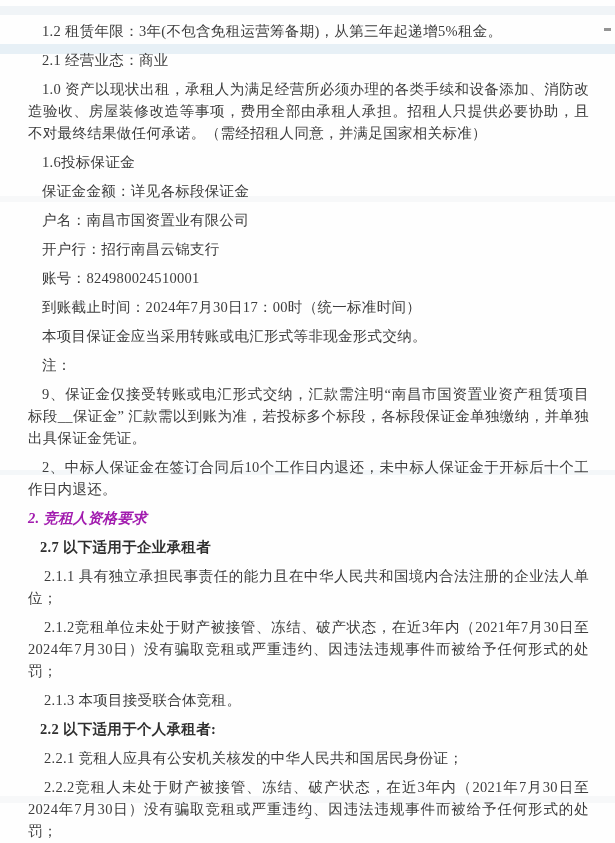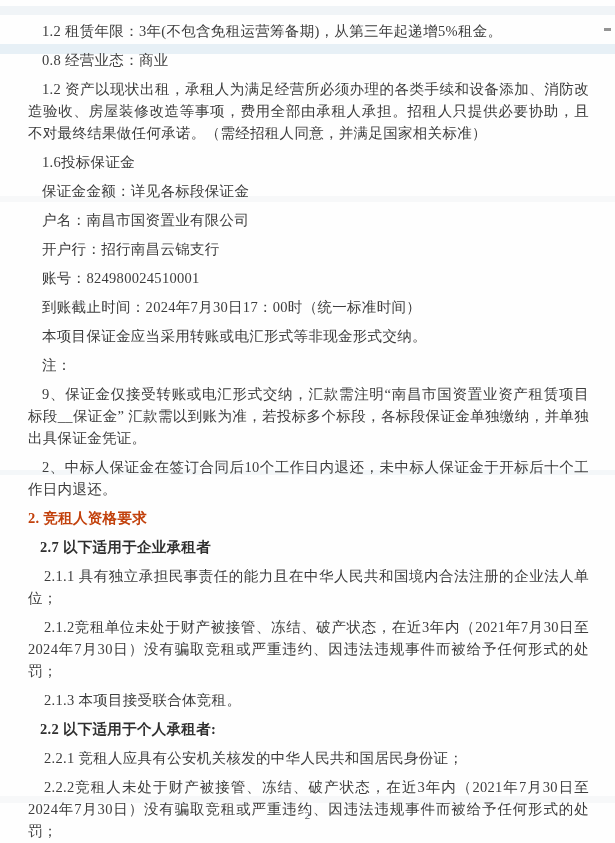--- a/index.html
+++ b/index.html
@@ -52,21 +52,22 @@
     line-height: 22px;
     color: #3c3c3c;
     letter-spacing: 0.3px;
     text-align: justify;
   }
   .item { text-indent: 14px; }
   .sub  { text-indent: 16px; }
   .h1 {
     text-indent: 0;
     font-weight: bold;
-    color: #c2410c;
+    color: #a21caf;
+    font-style: italic;
   }
   .h2 {
     text-indent: 12px;
     font-weight: bold;
     color: #2f2f2f;
   }
   .tight { margin-bottom: 0; }
   .page-number {
     position: absolute;
     z-index: 2;
@@ -85,22 +86,22 @@
 <div class="page">
   <div class="scan-band band-1"></div>
   <div class="scan-band band-2"></div>
   <div class="scan-band band-3"></div>
   <div class="scan-band band-4"></div>
   <div class="scan-band band-5"></div>
   <div class="speck"></div>
 
   <div class="content">
       <p class="para item">1.2 租赁年限：3年(不包含免租运营筹备期)，从第三年起递增5%租金。</p>
-      <p class="para item">0.8 经营业态：商业</p>
-      <p class="para item">1.2 资产以现状出租，承租人为满足经营所必须办理的各类手续和设备添加、消防改造验收、房屋装修改造等事项，费用全部由承租人承担。招租人只提供必要协助，且不对最终结果做任何承诺。（需经招租人同意，并满足国家相关标准）</p>
+      <p class="para item">2.1 经营业态：商业</p>
+      <p class="para item">1.0 资产以现状出租，承租人为满足经营所必须办理的各类手续和设备添加、消防改造验收、房屋装修改造等事项，费用全部由承租人承担。招租人只提供必要协助，且不对最终结果做任何承诺。（需经招租人同意，并满足国家相关标准）</p>
       <p class="para item">1.6投标保证金</p>
       <p class="para item">保证金金额：详见各标段保证金</p>
       <p class="para item">户名：南昌市国资置业有限公司</p>
       <p class="para item">开户行：招行南昌云锦支行</p>
       <p class="para item">账号：824980024510001</p>
       <p class="para item">到账截止时间：2024年7月30日17：00时（统一标准时间）</p>
       <p class="para item">本项目保证金应当采用转账或电汇形式等非现金形式交纳。</p>
       <p class="para item">注：</p>
       <p class="para item">9、保证金仅接受转账或电汇形式交纳，汇款需注明“南昌市国资置业资产租赁项目标段__保证金” 汇款需以到账为准，若投标多个标段，各标段保证金单独缴纳，并单独出具保证金凭证。</p>
       <p class="para item">2、中标人保证金在签订合同后10个工作日内退还，未中标人保证金于开标后十个工作日内退还。</p>

